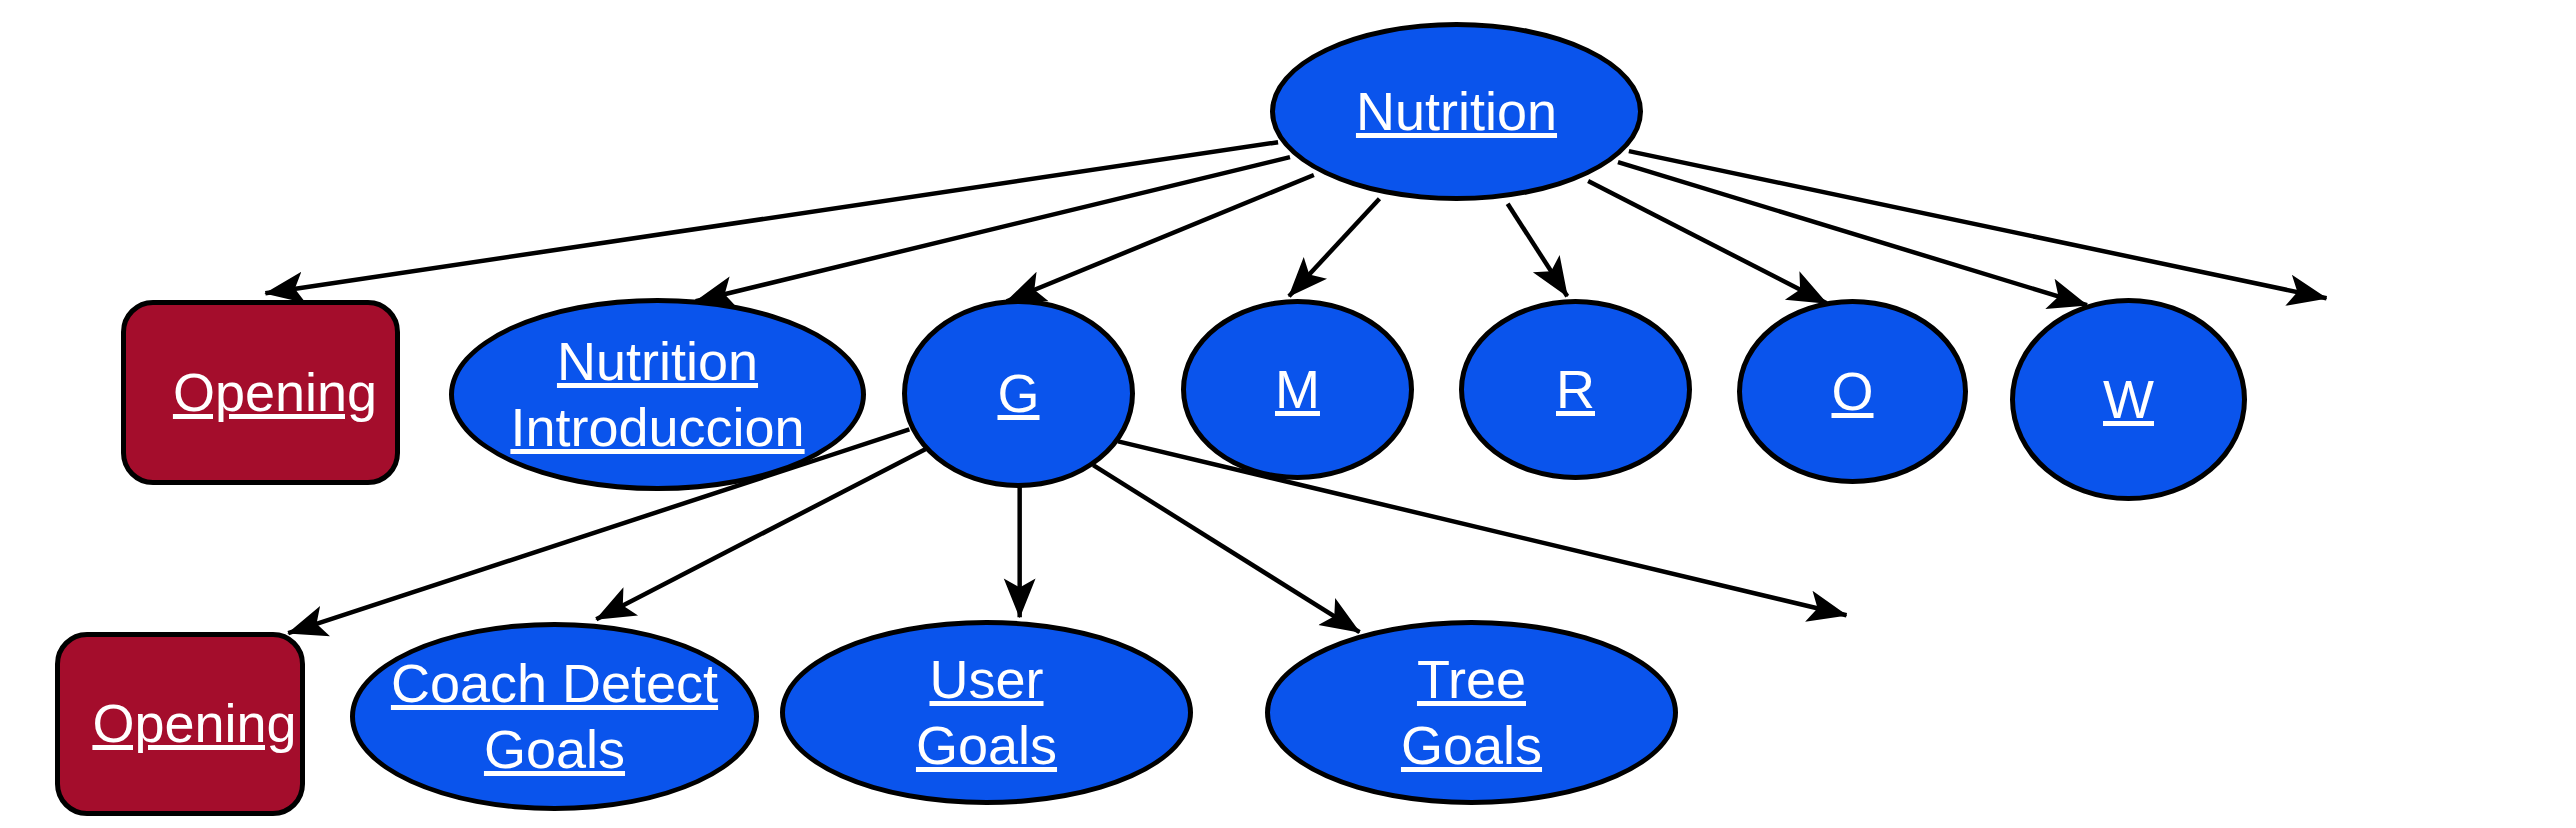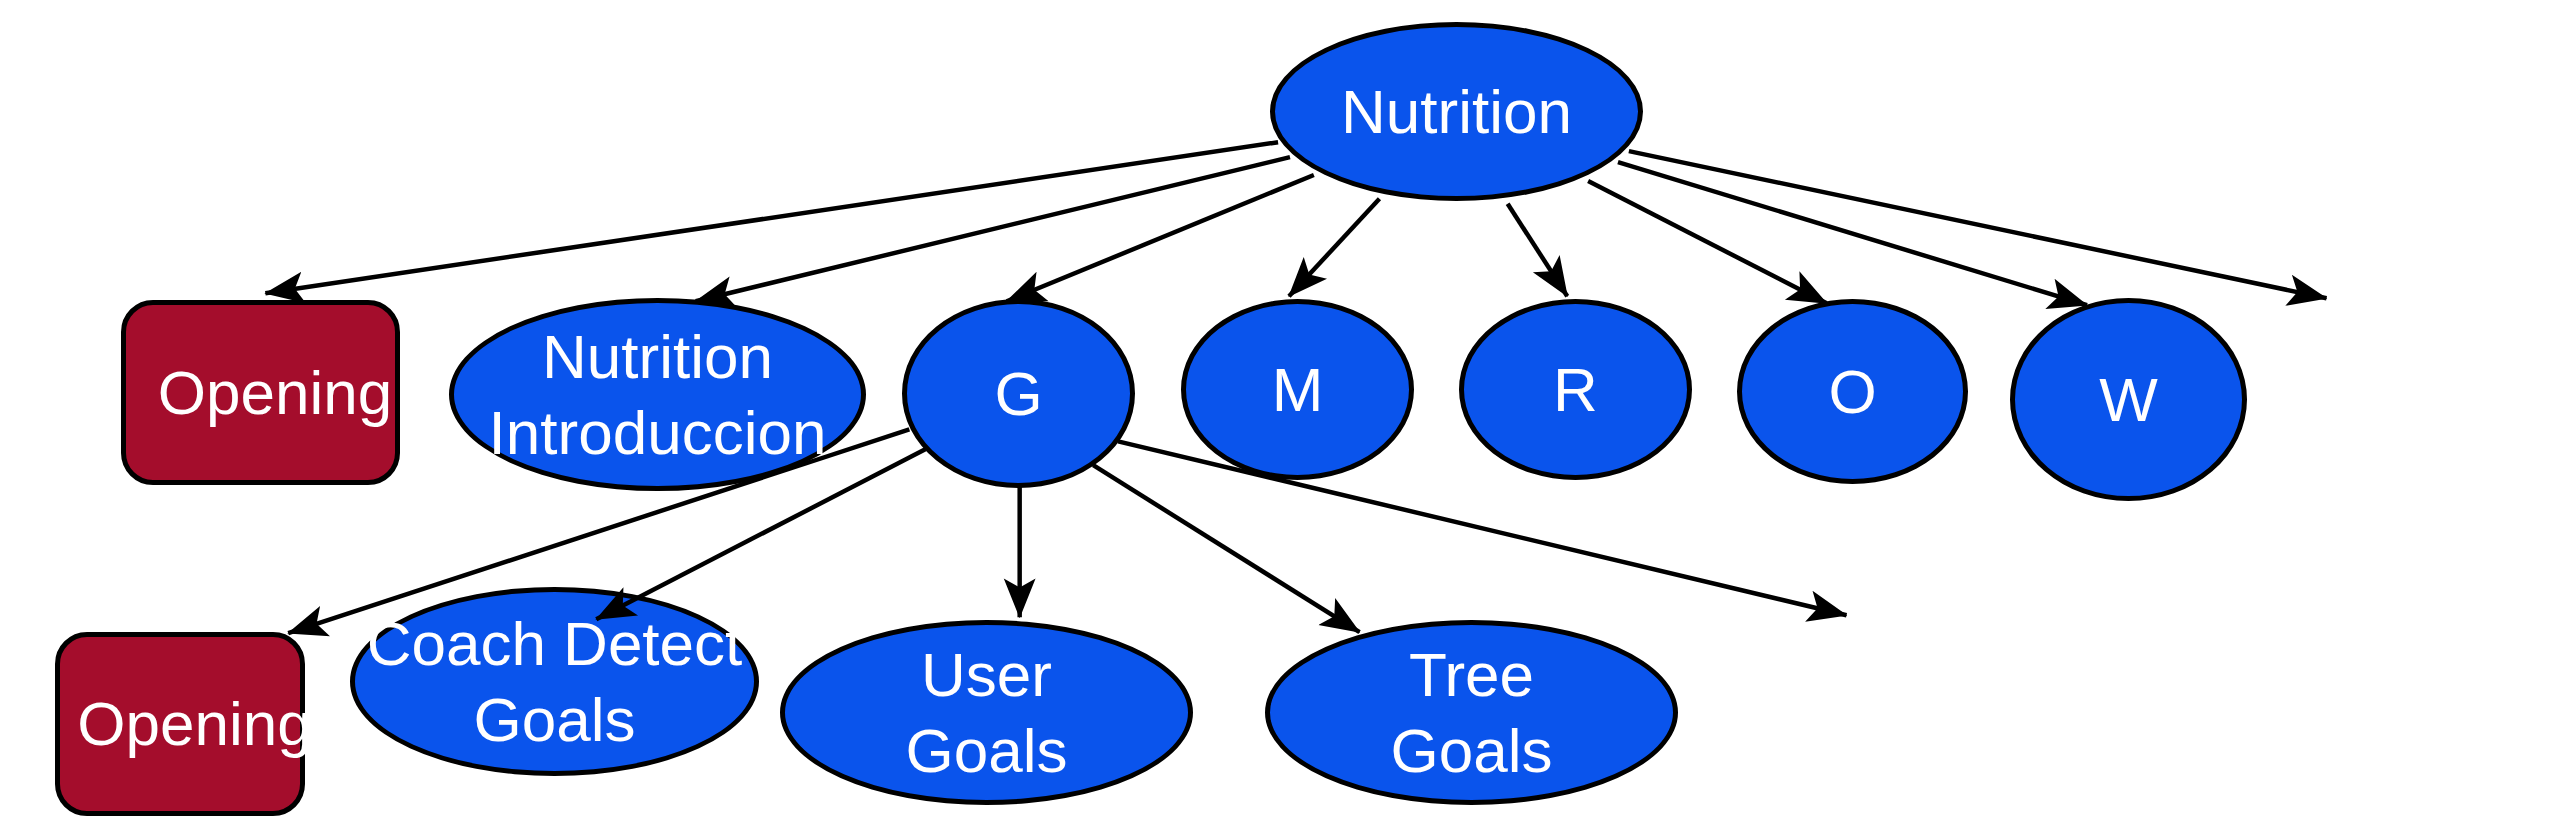--- a/index.html
+++ b/index.html
@@ -26,22 +26,23 @@
   }
   .node{
     position:absolute;
     box-sizing:border-box;
     display:flex;
     align-items:center;
     justify-content:center;
     text-align:center;
     border:5px solid var(--border);
     color:var(--text);
-    font-size:62px;
+    font-size:54px;
     line-height:1.22;
+    text-decoration:underline;
   }
   .ellipse{
     background:var(--topic_fill);
     border-radius:50%;
   }
   .rrect{
     background:var(--milestone_fill);
     border-radius:32px;
     padding-left:29px;
   }
@@ -98,21 +99,21 @@
 
   <div class="node ellipse" style="left:2010px; top:298px; width:237px; height:203px;">
     <span class="node-label">W</span>
   </div>
 
 
   <div class="node rrect" style="left:55px; top:632px; width:250px; height:184px;">
     <span class="node-label">Opening</span>
   </div>
 
-  <div class="node ellipse" style="left:350px; top:587px; width:409px; height:189px;">
+  <div class="node ellipse" style="left:350px; top:622px; width:409px; height:189px;">
     <span class="node-label">Coach Detect
 Goals</span>
   </div>
 
   <div class="node ellipse" style="left:780px; top:620px; width:413px; height:185px;">
     <span class="node-label">User
 Goals</span>
   </div>
 
   <div class="node ellipse" style="left:1265px; top:620px; width:413px; height:185px;">

